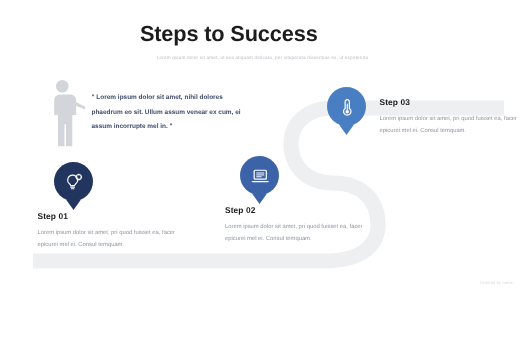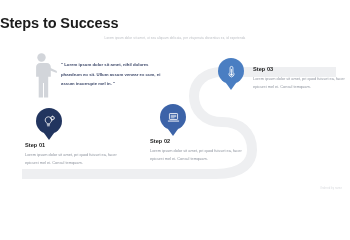--- a/index.html
+++ b/index.html
@@ -20,21 +20,21 @@
     background: #ffffff;
     overflow: hidden;
   }
 
   
   .title {
     position: absolute;
     top: 15px;
     left: 0;
     width: 305px;
-    text-align: left;
+    text-align: center;
     font-size: 14.5px;
     font-weight: bold;
     color: #1c1c1c;
     letter-spacing: -0.1px;
   }
   .subtitle {
     position: absolute;
     top: 35.5px;
     left: 0;
     width: 350px;

